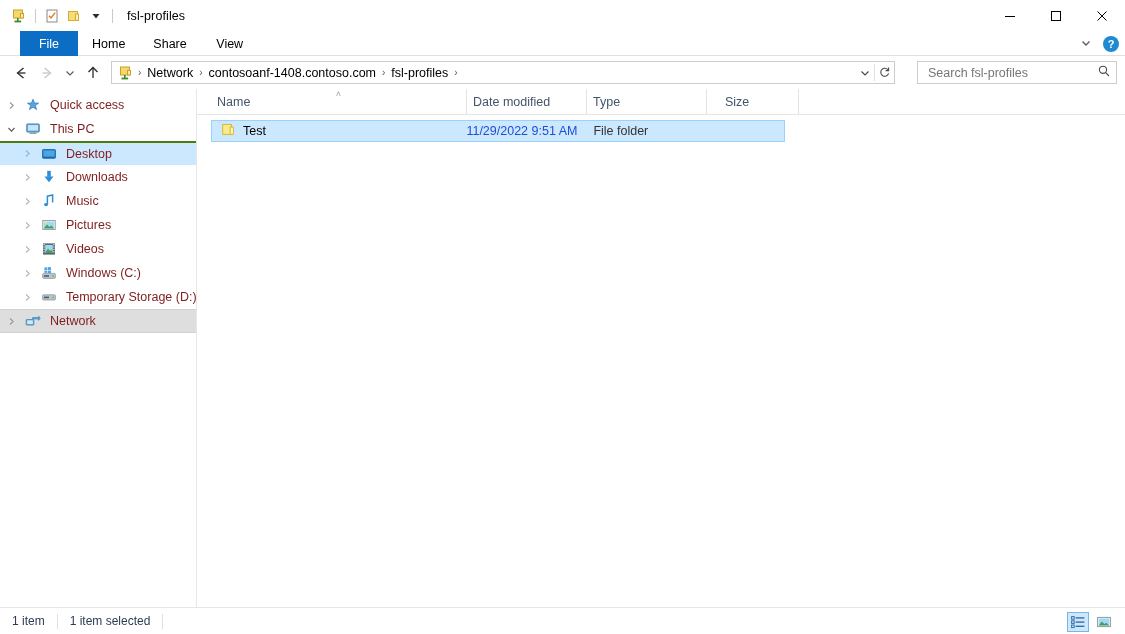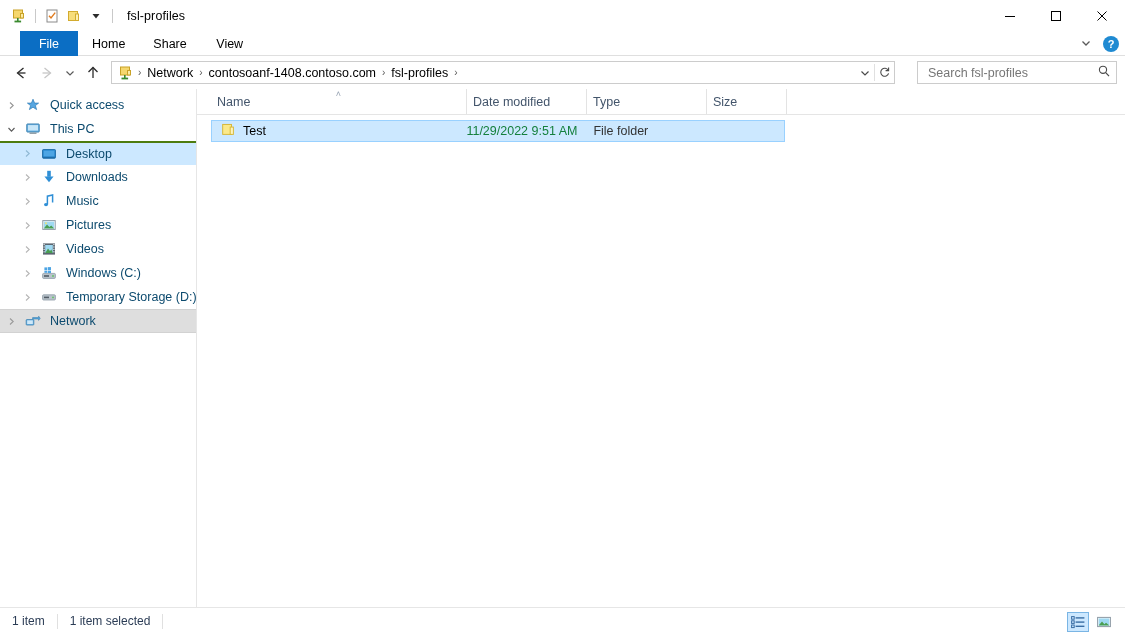--- a/index.html
+++ b/index.html
@@ -134,21 +134,21 @@
   
   .sidebar {
     width: 197px; flex: 0 0 197px;
     background: #ffffff;
     border-right: 1px solid #e6e6e6;
     padding-top: 4px;
     overflow: hidden;
   }
   .navitem {
     height: 24px; display: flex; align-items: center;
-    font-size: 12.5px; color: #0c4a6e;
+    font-size: 12.5px; color: #7f1d1d;
     position: relative; white-space: nowrap;
   }
   .navitem.sel-active { background: #cce8ff; border-top:2px solid #4d7c0f; border-bottom:1px solid #cce8ff; }
   .navitem.sel-inactive { background: #dedede; border-top: 1px solid #d2d2d2; border-bottom: 1px solid #d2d2d2; }
   .expander {
     width: 22px; flex: 0 0 22px; display: flex;
     align-items: center; justify-content: center;
     color: #969696; font-size: 9px;
   }
   .expander.open { color: #5a5a5a; }
@@ -179,36 +179,36 @@
     border-right: 1px solid #e3e3e3;
   }
   .col .sortcaret {
     position: absolute; top: 1px; left: 50%;
     transform: translateX(-50%);
     color: #9aa6b5; font-size: 9px; line-height: 9px;
   }
   .col-name { width: 256px; }
   .col-date { width: 120px; }
   .col-type { width: 120px; }
-  .col-size { width: 80px; }
+  .col-size { width: 80px; margin-left: 12px; }
 
   .filelist { flex: 1 1 auto; padding-top: 5px; padding-left: 14px; }
   .filerow {
     height: 22px; width: 574px;
     display: flex; align-items: center;
     font-size: 12.5px; color: #000000;
   }
   .filerow.selected {
     background: #cce8ff;
     border: 1px solid #99d1ff;
   }
   .cell { display: flex; align-items: center; height: 100%; overflow: hidden; white-space: nowrap; }
   .cell-name { width: 256px; padding-left: 9px; }
   .cell-name .fname { padding-left: 7px; }
-  .cell-date { width: 120px; justify-content: flex-end; padding-right: 8px; color: #15803d; }
+  .cell-date { width: 120px; justify-content: flex-end; padding-right: 8px; color: #1d4ed8; }
   .cell-type { width: 120px; padding-left: 8px; color: #333333; }
   .cell-size { width: 80px; }
 
   
   .statusbar {
     height: 27px; flex: 0 0 27px;
     border-top: 1px solid #e6e6e6;
     display: flex; align-items: center;
     padding: 0 6px 0 12px;
     background: #ffffff;

